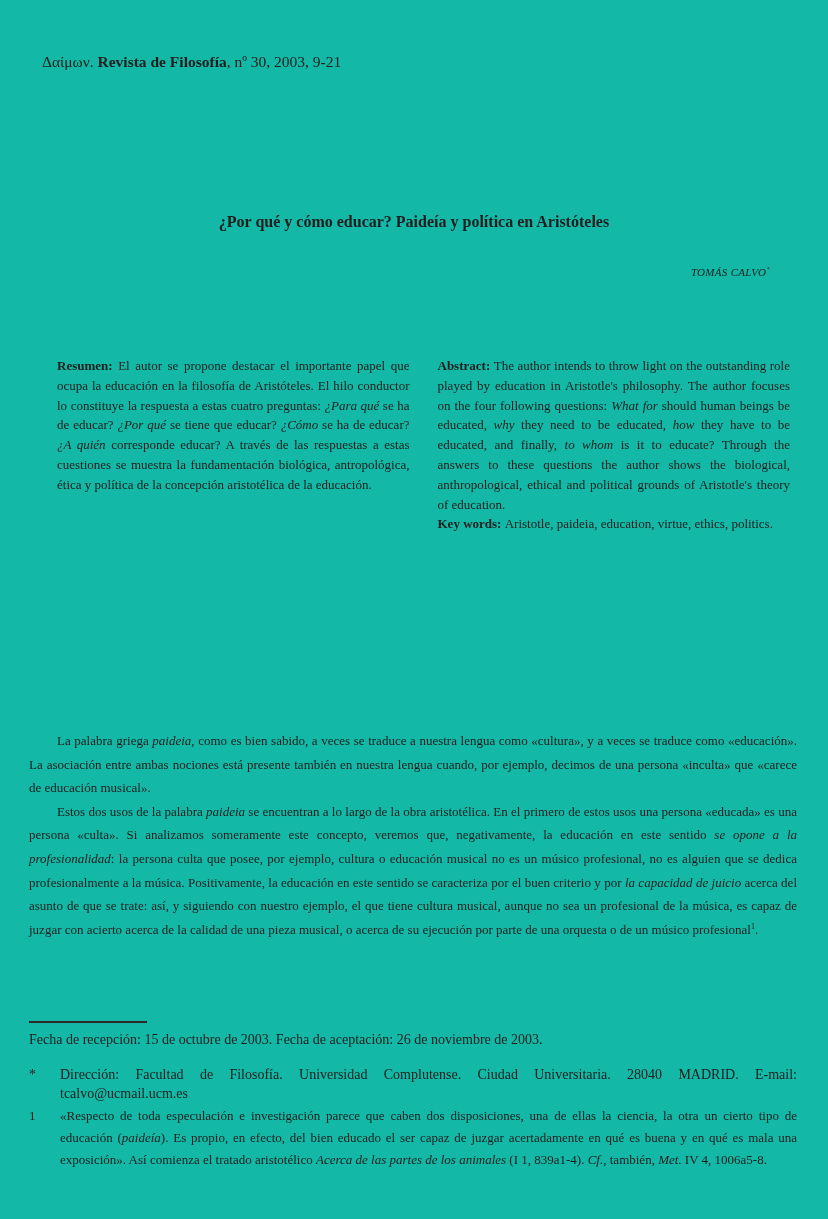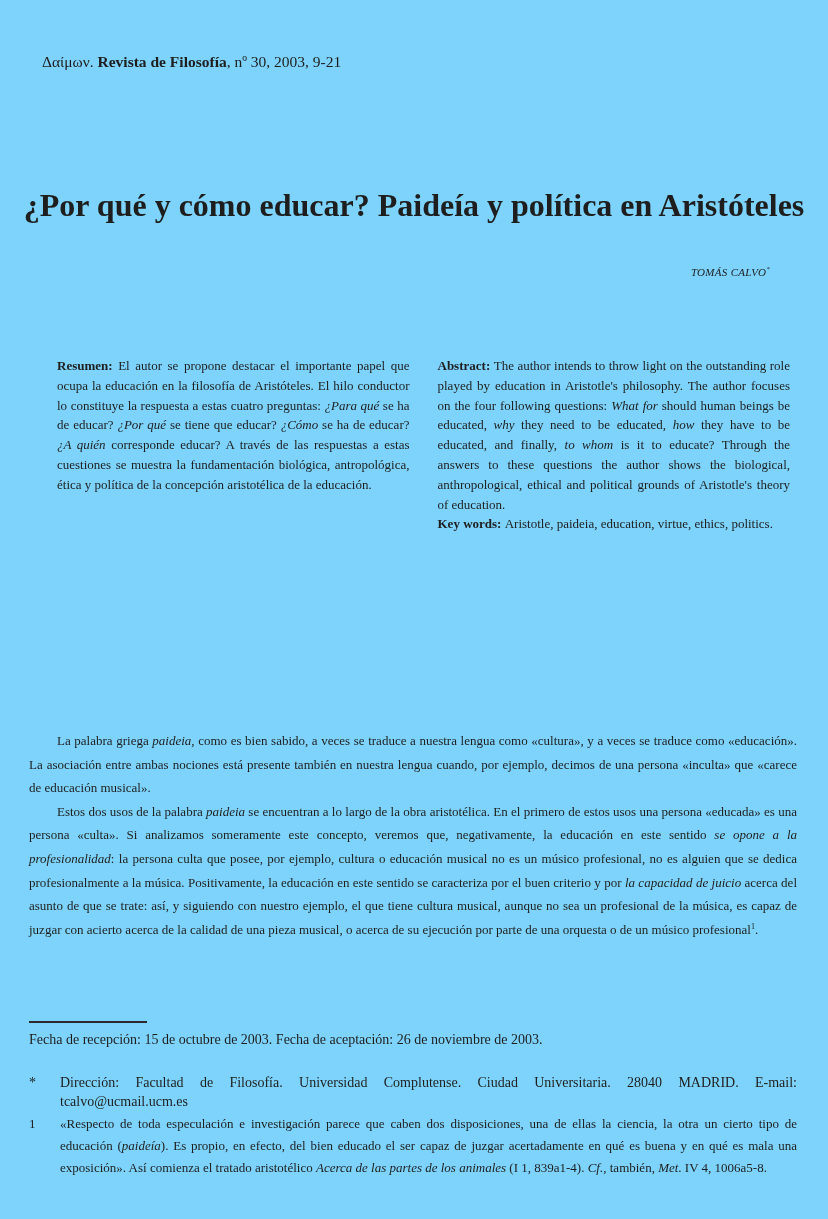--- a/index.html
+++ b/index.html
@@ -2,41 +2,41 @@
 <html><head>
 <meta charset="utf-8">
 <style>
   * { margin: 0; padding: 0; box-sizing: border-box; }
   html, body { background: #e9e9e9; }
   .page {
     position: relative;
     width: 828px;
     height: 1219px;
     margin: 0 auto;
-    background: #7dd3fc;
+    background: #14b8a6;
     color: #1e1e1e;
     font-family: "Liberation Serif", serif;
     overflow: hidden;
   }
   .journal-header {
     position: absolute;
     top: 52px;
     left: 42px;
     font-size: 15.5px;
     line-height: 20px;
     white-space: nowrap;
   }
   .article-title {
     position: absolute;
-    top: 191px;
+    top: 208px;
     left: 0;
     width: 100%;
     text-align: center;
     font-weight: bold;
-    font-size: 32px;
+    font-size: 16px;
     line-height: 28px;
   }
   .article-author {
     position: absolute;
     top: 266px;
     right: 58px;
     font-style: italic;
     font-size: 11px;
     letter-spacing: 0.3px;
   }
@@ -71,21 +71,21 @@
   }
   .footnotes {
     position: absolute;
     top: 1031px;
     left: 29px;
     width: 768px;
   }
   .fn-dates {
     font-size: 14px;
     line-height: 18px;
-    margin-bottom: 24px;
+    margin-bottom: 16px;
   }
   .fn-note {
     display: flex;
     text-align: justify;
   }
   .fn-marker { flex: 0 0 31px; }
   .fn-body { flex: 1 1 auto; }
   .fn-note-star { font-size: 14px; line-height: 19.2px; margin-bottom: 2px; }
   .fn-note-one { font-size: 13px; line-height: 21.8px; }
   sup { font-size: 0.62em; vertical-align: super; line-height: 0; }

